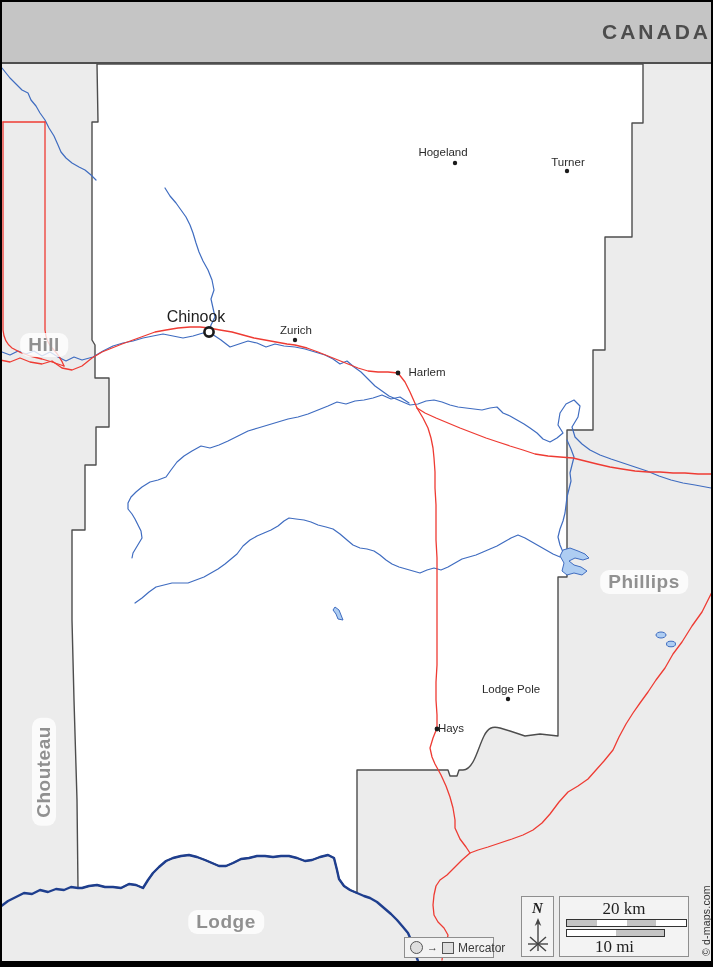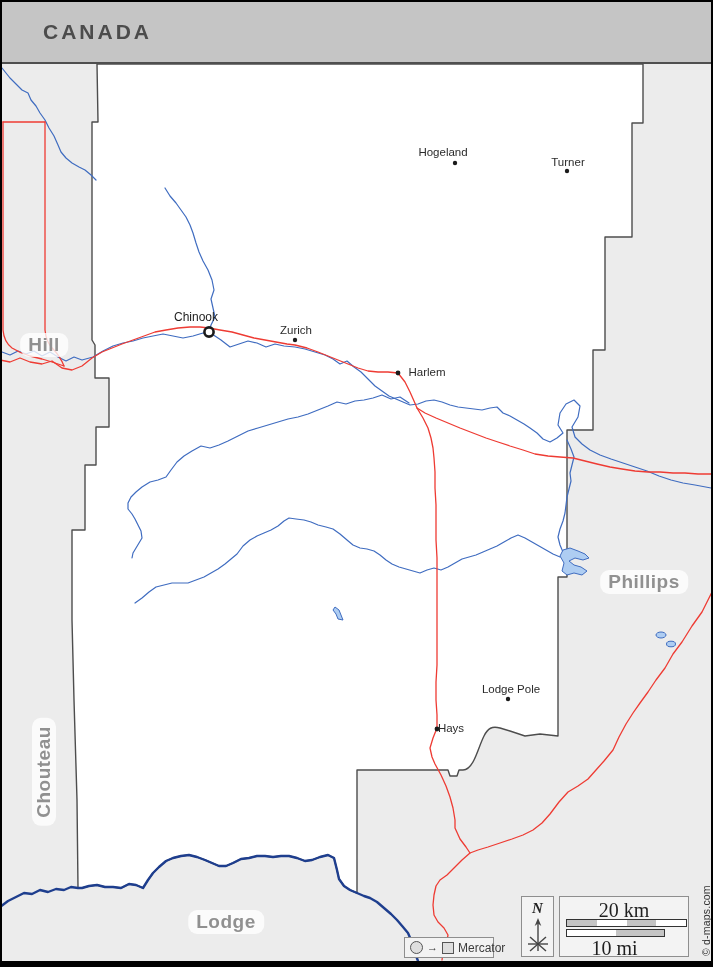--- a/index.html
+++ b/index.html
@@ -7,53 +7,53 @@
          font-family:"Liberation Sans",sans-serif;}
   
   .frame{position:absolute;background:#000;z-index:50;}
   #frame-top{top:0;left:0;right:0;height:2px;}
   #frame-left{top:0;left:0;bottom:0;width:2px;}
   #frame-right{top:0;right:0;bottom:0;width:2px;}
   #frame-bottom{bottom:0;left:0;right:0;height:6px;}
 
   
   #banner{position:absolute;left:2px;right:2px;top:2px;height:60px;background:#c5c5c5;
-          border-bottom:2px solid #4f4f4f;display:flex;align-items:center;justify-content:flex-start;z-index:5;padding-left:41px;}
+          border-bottom:2px solid #4f4f4f;display:flex;align-items:center;justify-content:flex-end;z-index:5;padding-left:41px;}
   #banner .t{font-size:21px;font-weight:bold;letter-spacing:3px;color:#4c4c4c;}
 
   
   #map{position:absolute;left:0;top:0;z-index:1;}
   .county{fill:#ffffff;stroke:#4d4d4d;stroke-width:1.4;stroke-linejoin:round;}
   .river{fill:none;stroke:#3f6cc0;stroke-width:1.2;stroke-linejoin:round;stroke-linecap:round;}
   .big-river{fill:none;stroke:#1e3e8e;stroke-width:2.4;stroke-linejoin:round;stroke-linecap:round;}
   .lake{fill:#aecdf2;stroke:#3f6cc0;stroke-width:1;}
   .road{fill:none;stroke:#ee3b33;stroke-width:1.3;stroke-linejoin:round;stroke-linecap:round;}
   .town-dot{fill:#1b1b1b;}
   .seat-ring{fill:#ffffff;stroke:#1b1b1b;stroke-width:2.6;}
 
   
   .lbl{position:absolute;transform:translate(-50%,-50%);white-space:nowrap;z-index:10;}
   .town{font-size:11.5px;color:#2b2b2b;}
-  .town-big{font-size:12px;color:#1d1d1d;}
+  .town-big{font-size:16px;color:#1d1d1d;}
   .county-name{font-size:19px;font-weight:bold;color:#909090;background:rgba(255,255,255,.78);
                padding:1px 8px;border-radius:9px;letter-spacing:.5px;}
   .vertical{transform:translate(-50%,-50%) rotate(-90deg);}
 
   
   .legend-box{position:absolute;background:#f3f3f3;border:1px solid #8e8e8e;z-index:20;box-sizing:border-box;}
   #mercator-box{left:404px;top:937px;width:90px;height:21px;display:flex;align-items:center;gap:4px;padding:0 5px;}
   #mercator-box .circ{width:11px;height:11px;border:1.4px solid #555;border-radius:50%;background:#dedede;flex:0 0 auto;}
   #mercator-box .arr{color:#333;font-size:11px;line-height:1;flex:0 0 auto;}
   #mercator-box .sq{width:10px;height:10px;border:1.4px solid #555;background:#dedede;flex:0 0 auto;}
   #mercator-box .ml{font-size:12px;color:#3c3c3c;}
   #compass-box{left:521px;top:896px;width:33px;height:61px;display:flex;flex-direction:column;align-items:center;}
   #compass-box .n{font-family:"Liberation Serif",serif;font-style:italic;font-weight:bold;font-size:15px;color:#222;margin-top:3px;}
   #scale-box{left:559px;top:896px;width:130px;height:61px;}
   .scale-text{position:absolute;width:100%;text-align:center;font-family:"Liberation Serif",serif;
-              font-size:20px;color:#1f1f1f;}
+              font-size:17px;color:#1f1f1f;}
   #km-label{top:2px;}
   #mi-label{top:40px;}
   #km-bar{position:absolute;left:6px;top:22px;width:119px;height:6px;border:1px solid #333;display:flex;}
   #mi-bar{position:absolute;left:6px;top:32px;width:97px;height:6px;border:1px solid #333;display:flex;}
   .seg{height:100%;}
   .seg.g{background:#c4c4c4;} .seg.w{background:#ffffff;}
   #km-bar .seg{width:25%;} #mi-bar .seg{width:50%;}
 
   #copyright{position:absolute;left:700px;top:956px;width:74px;transform:rotate(-90deg);
              transform-origin:top left;font-size:10.5px;color:#333;z-index:20;letter-spacing:.2px;}

